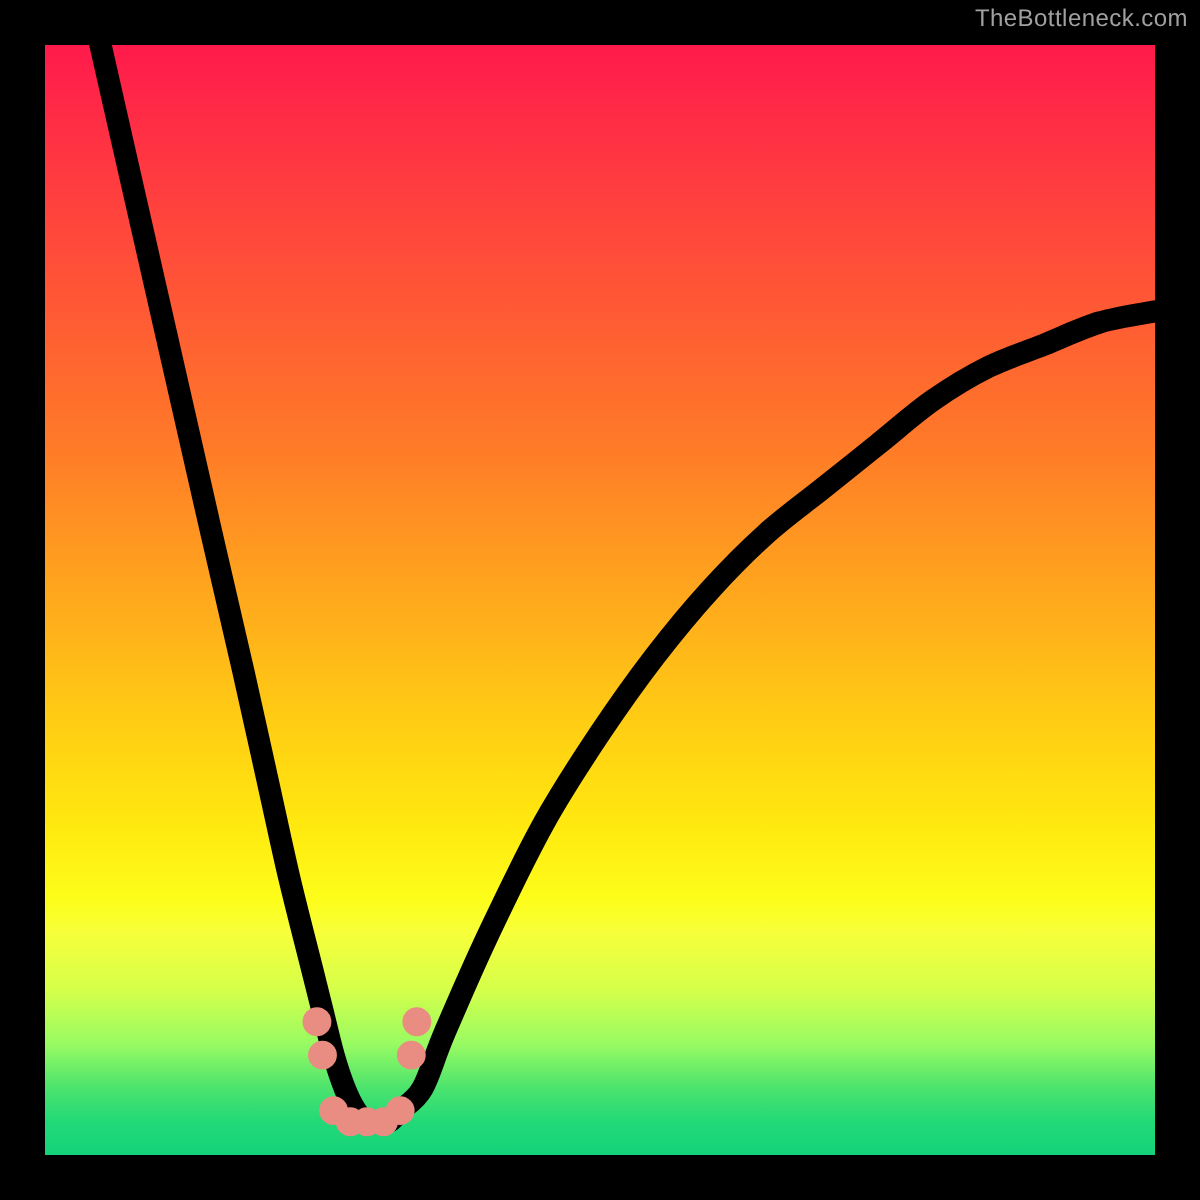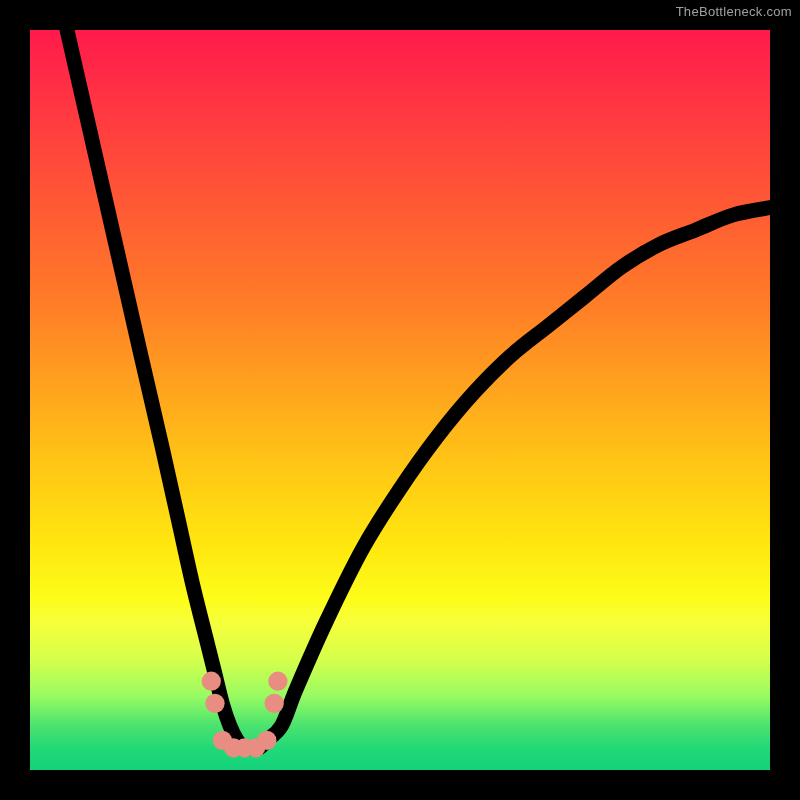--- a/index.html
+++ b/index.html
@@ -60,21 +60,21 @@
   }
   .marker {
     fill: #e98c82;
     stroke: none;
   }
   .watermark {
     position: absolute;
     top: 4px;
     right: 8px;
     color: #a0a0a0;
-    font-size: 13px;
+    font-size: 16px;
     letter-spacing: 0.3px;
   }
 </style>
 </head>
 <body>
 
 <div class="frame">
   <div class="plot-area">
     <svg viewBox="0 0 100 100" preserveAspectRatio="none">
       <path id="curve-path" class="curve" d="M 5.00 0.00 C 5.83 3.67, 8.33 14.67, 10.00 22.00 C 11.67 29.33, 13.67 38.17, 15.00 44.00 C 16.33 49.83, 17.17 53.33, 18.00 57.00 C 18.83 60.67, 19.33 63.00, 20.00 66.00 C 20.67 69.00, 21.33 72.17, 22.00 75.00 C 22.67 77.83, 23.50 81.00, 24.00 83.00 C 24.50 85.00, 24.67 85.67, 25.00 87.00 C 25.33 88.33, 25.67 89.83, 26.00 91.00 C 26.33 92.17, 26.67 93.17, 27.00 94.00 C 27.33 94.83, 27.67 95.50, 28.00 96.00 C 28.33 96.50, 28.67 96.83, 29.00 97.00 C 29.33 97.17, 29.67 97.00, 30.00 97.00 C 30.33 97.00, 30.67 97.17, 31.00 97.00 C 31.33 96.83, 31.50 96.50, 32.00 96.00 C 32.50 95.50, 33.33 95.17, 34.00 94.00 C 34.67 92.83, 35.00 91.33, 36.00 89.00 C 37.00 86.67, 38.50 83.17, 40.00 80.00 C 41.50 76.83, 43.33 73.00, 45.00 70.00 C 46.67 67.00, 48.33 64.50, 50.00 62.00 C 51.67 59.50, 53.33 57.17, 55.00 55.00 C 56.67 52.83, 58.33 50.83, 60.00 49.00 C 61.67 47.17, 63.33 45.50, 65.00 44.00 C 66.67 42.50, 68.33 41.33, 70.00 40.00 C 71.67 38.67, 73.33 37.33, 75.00 36.00 C 76.67 34.67, 78.33 33.17, 80.00 32.00 C 81.67 30.83, 83.33 29.83, 85.00 29.00 C 86.67 28.17, 88.33 27.67, 90.00 27.00 C 91.67 26.33, 93.33 25.50, 95.00 25.00 C 96.67 24.50, 99.17 24.17, 100.00 24.00"></path>

